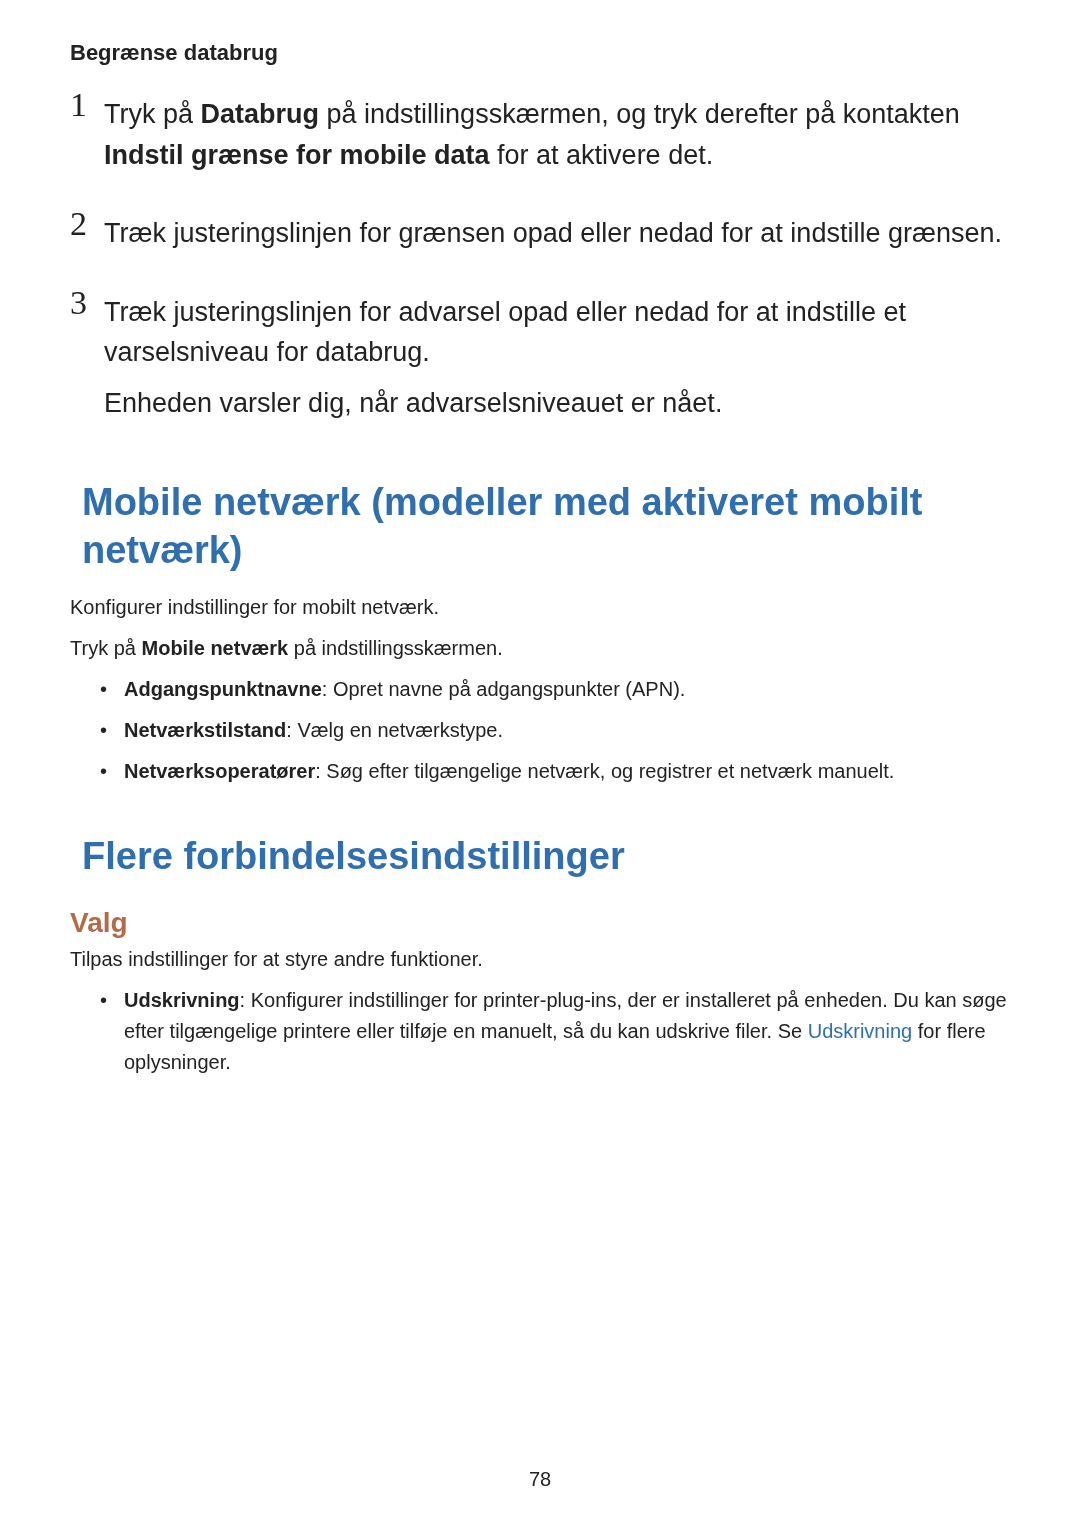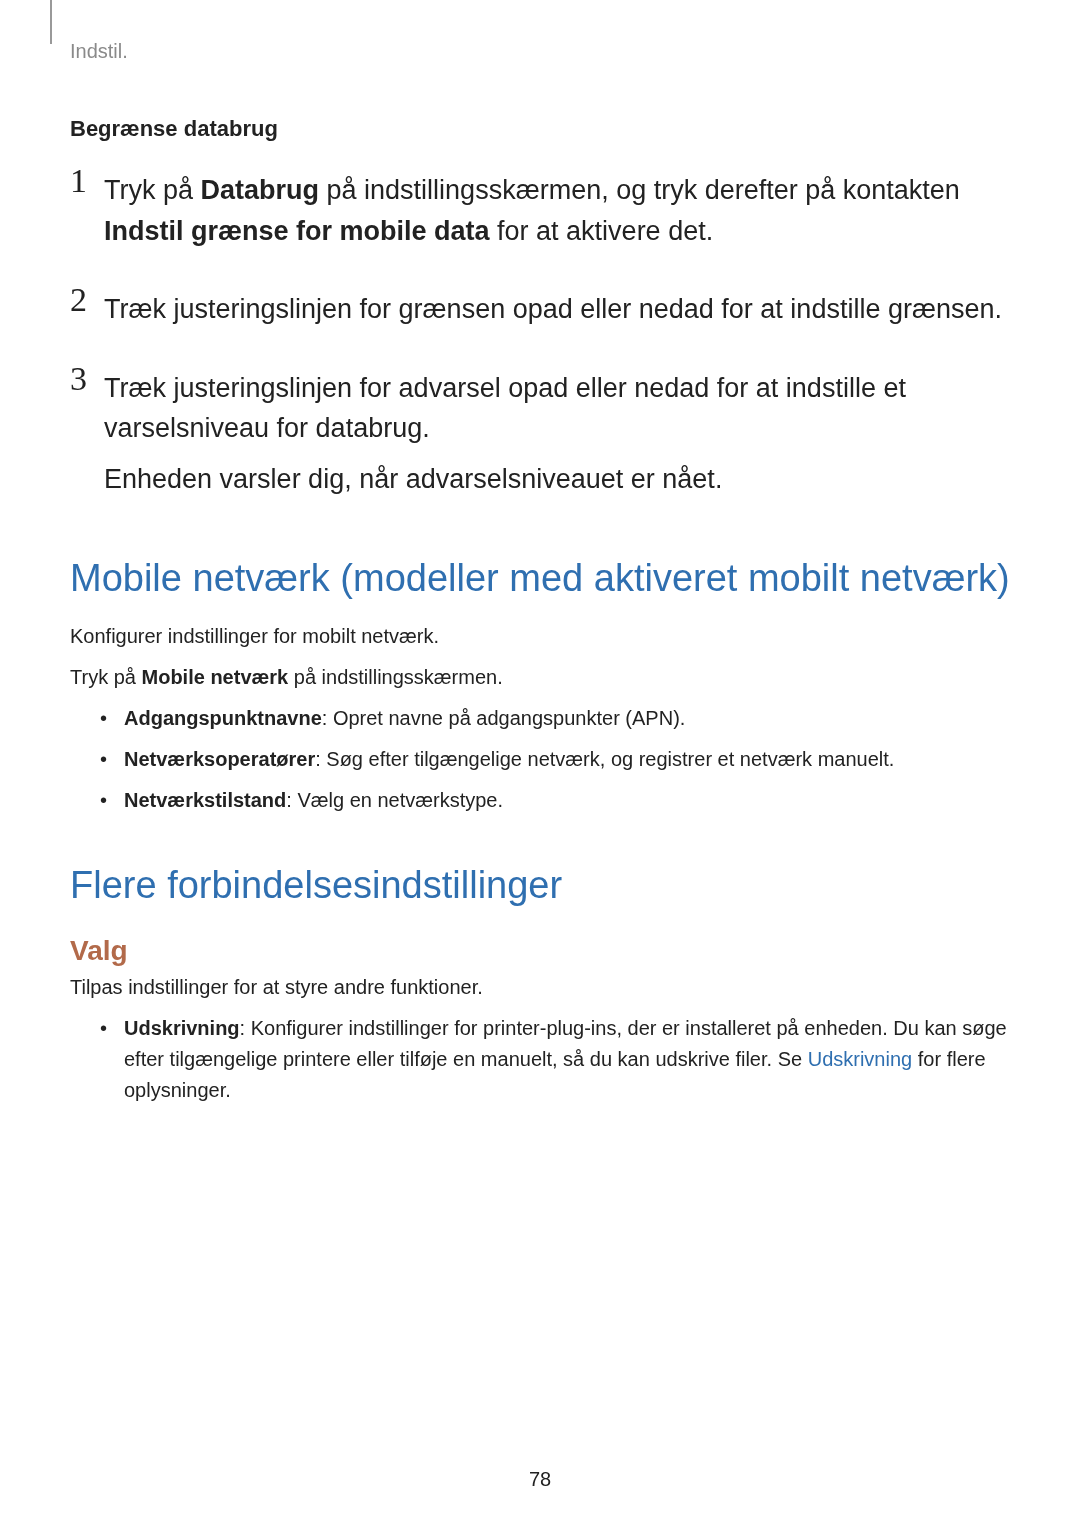--- a/index.html
+++ b/index.html
@@ -66,24 +66,25 @@
     line-height: 1.5;
     color: #222;
   }
   .step-body p {
     margin: 0 0 10px 0;
   }
   .bold { font-weight: 700; }
   .h1 {
     color: #2f6fb0;
     font-size: 38px;
-    font-weight: 400;
+    font-weight: 700;
     line-height: 1.25;
     margin-top: 46px;
     margin-bottom: 18px;
+    margin-left: 12px;
   }
   .body-p {
     font-size: 20px;
     line-height: 1.55;
     margin: 0 0 10px 0;
     color: #222;
   }
   ul.bullets {
     list-style: none;
     padding: 0;
@@ -123,24 +124,20 @@
     text-align: center;
     font-size: 20px;
     color: #222;
   }
 </style>
 </head>
 <body>
 
 <div class="page">
 
-  <div class="header-area">
-    <div class="tab-mark"></div>
-    <span class="header-label">Indstil.</span>
-  </div>
 
   <div class="subheading">Begrænse databrug</div>
 
   <div class="steps">
 
     <div class="step">
       <div class="step-num">1</div>
       <div class="step-body">
         <p>
           <span>Tryk på </span><span class="bold">Databrug</span><span> på indstillingsskærmen, og tryk derefter på kontakten </span><span class="bold">Indstil grænse for mobile data</span><span> for at aktivere det.</span>
@@ -165,22 +162,22 @@
 
   </div>
 
   <div class="h1">Mobile netværk (modeller med aktiveret mobilt netværk)</div>
   <p class="body-p">Konfigurer indstillinger for mobilt netværk.</p>
   <p class="body-p">
     <span>Tryk på </span><span class="bold">Mobile netværk</span><span> på indstillingsskærmen.</span>
   </p>
   <ul class="bullets">
     <li><span class="bold">Adgangspunktnavne</span><span>: Opret navne på adgangspunkter (APN).</span></li>
+    <li><span class="bold">Netværkstilstand</span><span>: Vælg en netværkstype.</span></li>
     <li><span class="bold">Netværksoperatører</span><span>: Søg efter tilgængelige netværk, og registrer et netværk manuelt.</span></li>
-    <li><span class="bold">Netværkstilstand</span><span>: Vælg en netværkstype.</span></li>
   </ul>
 
   <div class="h1">Flere forbindelsesindstillinger</div>
   <div class="h2-accent">Valg</div>
   <p class="body-p">Tilpas indstillinger for at styre andre funktioner.</p>
   <ul class="bullets">
     <li>
       <span class="bold">Udskrivning</span><span>: Konfigurer indstillinger for printer-plug-ins, der er installeret på enheden. Du kan søge efter tilgængelige printere eller tilføje en manuelt, så du kan udskrive filer. Se </span><span class="link">Udskrivning</span><span> for flere oplysninger.</span>
     </li>
   </ul>

